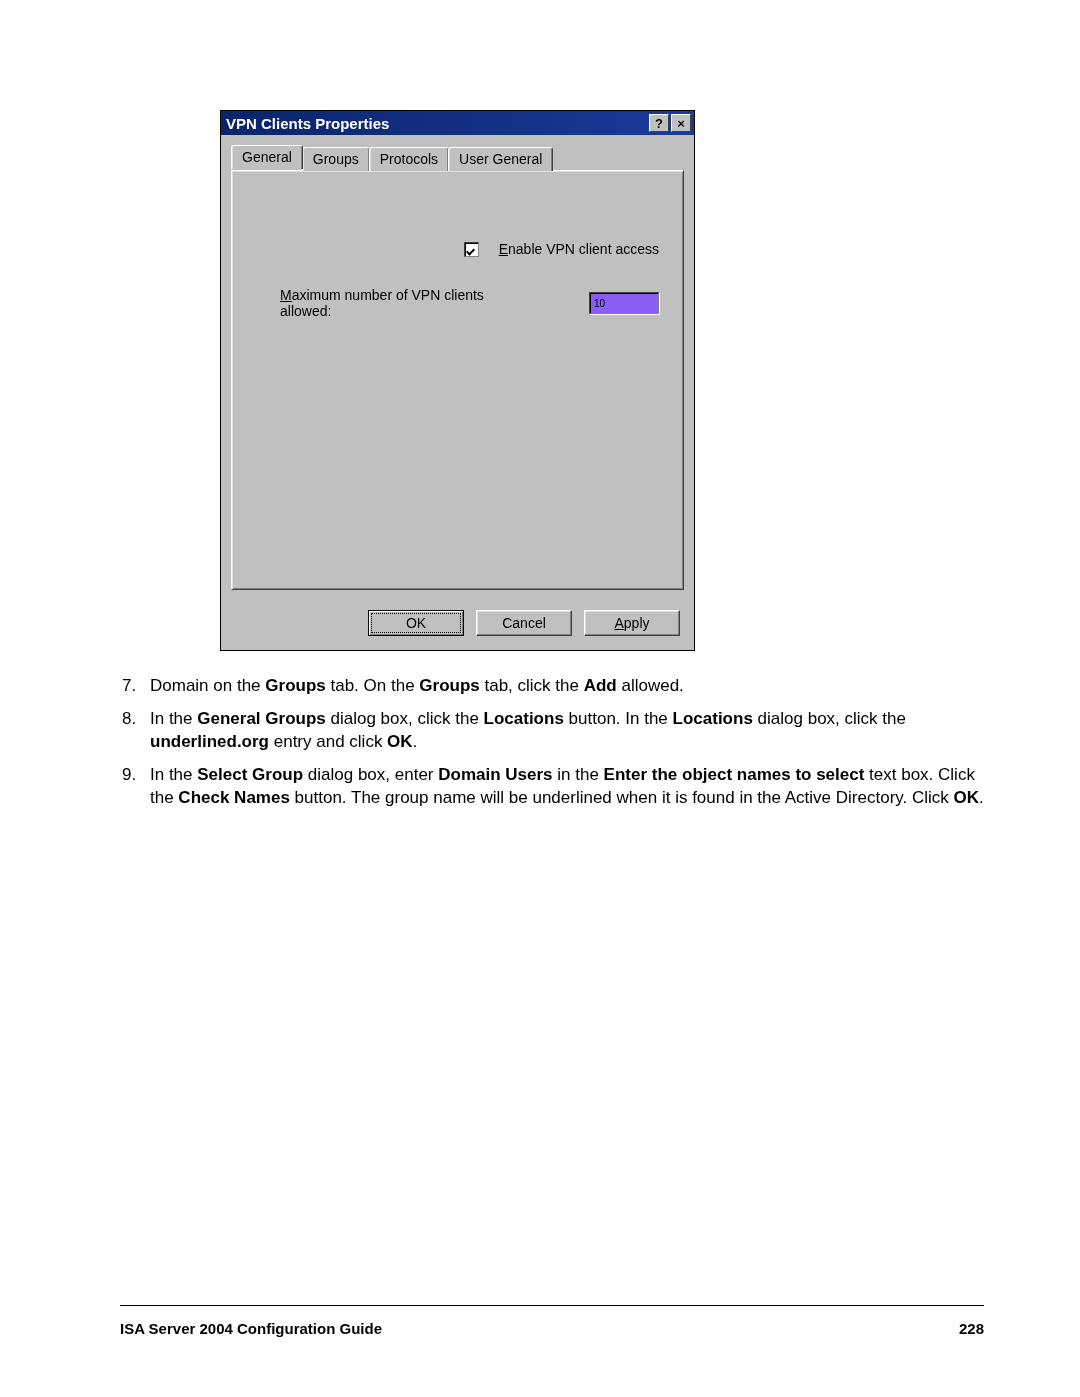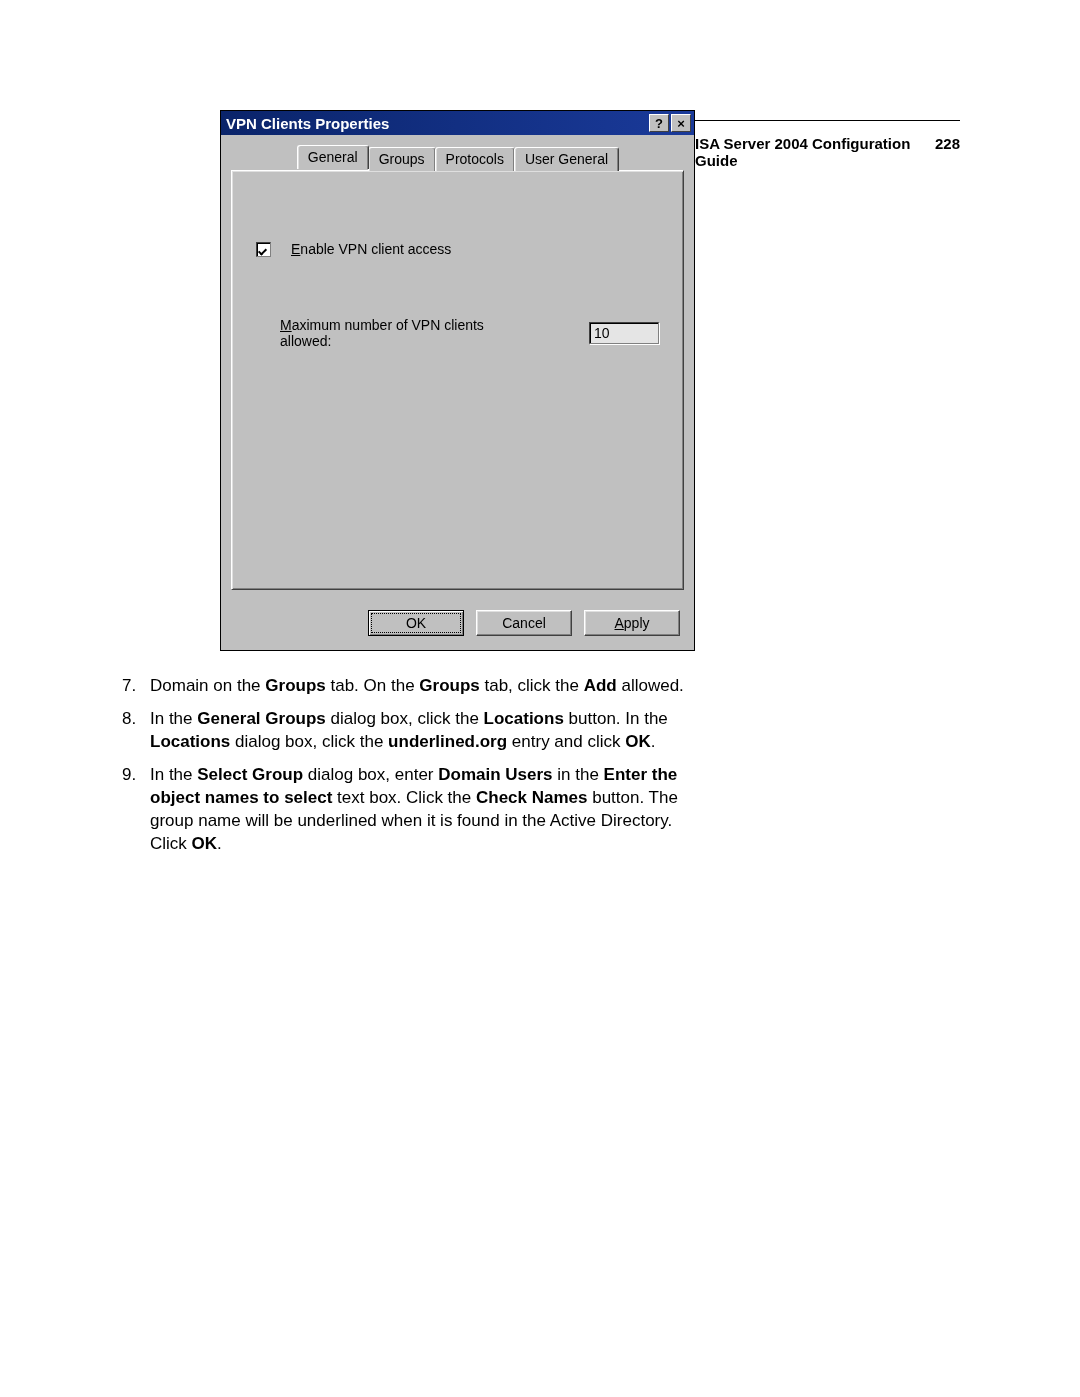--- a/index.html
+++ b/index.html
@@ -6,23 +6,23 @@
   body {
     background: #fff;
     font-family: Arial, Helvetica, sans-serif;
     width: 1080px;
     height: 1397px;
     position: relative;
   }
   .page {
     position: absolute;
     left: 0; top: 0; right: 0; bottom: 0;
-    padding: 110px 120px 60px 120px;
-    display: flex;
-    flex-direction: row;
+    padding: 110px 96px 60px 120px;
+    display: flex;
+    flex-direction: column;
   }
   .content-wrap { flex: 1; }
   .dialog-wrap { padding-left: 100px; }
 
   
   .dialog {
     width: 475px;
     border: 1px solid #000;
     background: #c0c0c0;
     font-family: "MS Sans Serif", Tahoma, sans-serif;
@@ -53,21 +53,20 @@
 
   .tabpanel {
     padding: 12px 10px 10px 10px;
   }
   .tabstrip {
     display: flex;
     gap: 0;
     position: relative;
     z-index: 2;
     margin-left: 0;
-    justify-content: center;
   }
   .tab {
     background: #c0c0c0;
     border: 1px solid #808080;
     border-bottom: none;
     border-top-left-radius: 3px;
     border-top-right-radius: 3px;
     padding: 3px 10px 4px 10px;
     font-size: 14px;
     position: relative;
@@ -92,21 +91,21 @@
     border-bottom-color: #404040;
     box-shadow: inset 1px 1px 0 #dfdfdf, inset -1px -1px 0 #808080;
     background: #c0c0c0;
     height: 420px;
     margin-top: -1px;
     padding: 70px 24px 20px 24px;
     font-size: 14px;
   }
 
   .checkrow {
-    display: flex; align-items: center; gap: 20px;
+    display: flex; align-items: center; gap: 20px; justify-content: flex-end;
   }
   .chk {
     width: 15px; height: 15px;
     background: #fff;
     border: 1px solid #808080;
     border-top-color: #404040;
     border-left-color: #404040;
     box-shadow: inset 1px 1px 0 #000;
     display: flex; align-items: center; justify-content: center;
     font-size: 12px; line-height: 1;
@@ -122,31 +121,31 @@
     left: 1px; top: 2px;
     width: 3px; height: 6px;
     border: solid #000;
     border-width: 0 2px 2px 0;
     transform: rotate(45deg);
   }
   .ul { text-decoration: underline; }
 
   .maxrow {
     display: flex; align-items: center; gap: 60px;
-    margin-top: 60px;
+    margin-top: 30px;
     margin-left: 24px;
   }
   .numbox {
     width: 70px; height: 22px;
-    background: #e5e5e5;
+    background: #8b5cf6;
     border: 1px solid #808080;
     border-top-color: #404040;
     border-left-color: #404040;
     box-shadow: inset 1px 1px 0 #000, 1px 1px 0 #fff;
-    font-size: 14px; padding: 2px 4px;
+    font-size: 10px; padding: 2px 4px;
     font-family: inherit;
   }
 
   .btnrow {
     display: flex; gap: 12px;
     justify-content: flex-end;
     padding: 10px 14px 14px 14px;
   }
   .dlgbtn {
     width: 96px; height: 26px;

